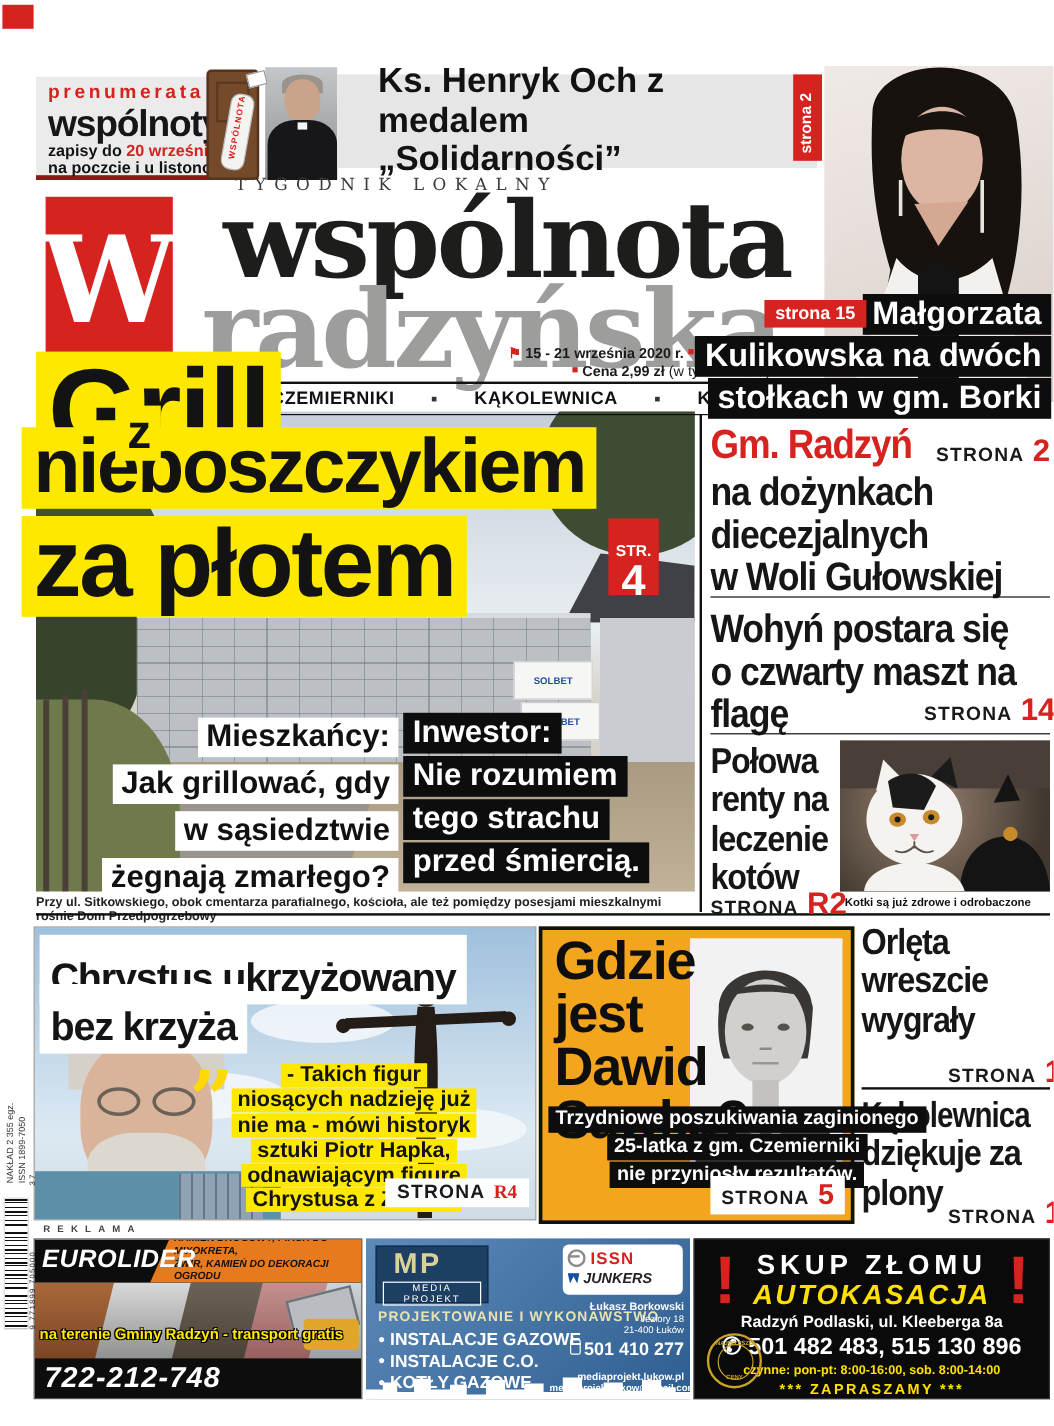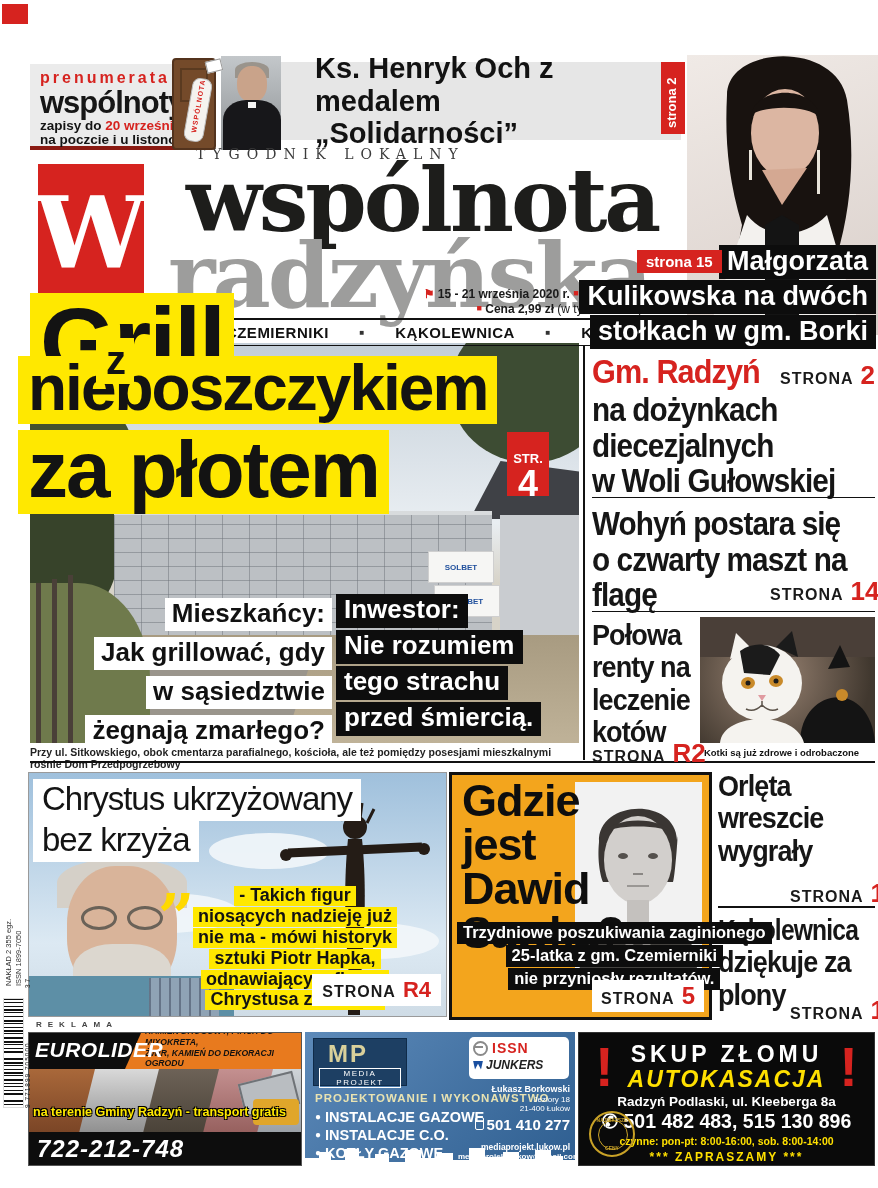--- a/index.html
+++ b/index.html
@@ -111,22 +111,22 @@
   #rc3-lines{left:592px;top:619px;font-size:30px;}
   #rc3-lines .rc-line{font-size:30px;}
   #rc3-page{left:592px;top:738px;}
   #ph-cats{left:700px;top:617px;width:175px;height:126px;overflow:hidden;background:radial-gradient(circle at 40% 45%,#9b8574,#41382f 80%);}
   #cats-caption{left:688px;top:747px;width:187px;text-align:center;font-size:9.5px;font-weight:bold;color:#111;}
   
   #christ-box{left:28px;top:772px;width:417px;height:243px;border:1px solid #9a9a9a;overflow:hidden;
               background:linear-gradient(#9fc0dc,#dcE9f3 70%,#cfdce6);}
   .cloud{position:absolute;background:#f2f6f9;border-radius:50%;opacity:.9;}
   #christ-box .hbar{position:absolute;left:4px;z-index:4;}
-  #christ-box .hbar span{display:inline-block;background:#fff;color:#141414;font-weight:normal;font-size:33px;
-                         padding:1px 9px 3px;letter-spacing:-1px;white-space:nowrap;text-align:center;}
+  #christ-box .hbar span{display:inline-block;background:#fff;color:#141414;font-weight:bold;font-size:33px;
+                         padding:17px 9px 3px;letter-spacing:-1px;white-space:nowrap;text-align:center;}
   #ph-man{position:absolute;left:0;bottom:0;width:205px;height:158px;}
   #ph-man .hair{position:absolute;left:28px;top:0;width:130px;height:50px;background:#d5d0c8;border-radius:50% 50% 0 0;}
   #ph-man .face{position:absolute;left:38px;top:8px;width:110px;height:130px;background:#d9b49a;border-radius:44%;}
   #ph-man .gl{position:absolute;width:30px;height:18px;border:3px solid #6a6258;border-radius:50%;top:48px;}
   #ph-man .beard{position:absolute;left:44px;top:86px;width:98px;height:64px;background:#dcd7cf;border-radius:40% 40% 50% 50%;}
   #ph-man .jack{position:absolute;left:0;top:118px;width:205px;height:40px;background:#5d8fa6;}
   #ph-man .shirt{position:absolute;left:120px;top:120px;width:70px;height:38px;background:#8fa3b5;
     background-image:repeating-linear-gradient(90deg,rgba(60,70,90,.5) 0 2px,transparent 2px 10px);}
   #christ-quote{position:absolute;left:116px;top:112px;width:300px;text-align:center;z-index:5;line-height:1.05;}
   #christ-quote span.ql{display:inline-block;background:#ffe800;color:#131313;font-weight:bold;font-size:18px;
@@ -429,21 +429,21 @@
   <div id="christ-quote">
     <span class="ql">- Takich figur</span><br>
     <span class="ql">niosących nadzieję już</span><br>
     <span class="ql">nie ma - mówi historyk</span><br>
     <span class="ql">sztuki Piotr Hapka,</span><br>
     <span class="ql">odnawiającym figurę</span><br>
     <span class="ql">Chrystusa z Zabiela</span>
   </div>
   <div class="pagenum" id="strona-r4">
     <span class="lbl">STRONA</span>
-    <span class="num" style="font-size:22px;">R4</span>
+    <span class="num" style="font-size:16px;font-family:Liberation Serif, serif;">R4</span>
   </div>
 </div>
 
 <div class="abs" id="missing-box">
   <div id="ph-dawid">
     <svg width="127" height="208" viewBox="0 0 127 208">
       <rect width="127" height="208" fill="#f2f2f2"></rect>
       <path d="M24,60 C22,18 100,14 102,58 C104,40 100,96 98,100 L28,100 C26,96 22,80 24,60 Z" fill="#3a3633"></path>
       <ellipse cx="63" cy="78" rx="34" ry="44" fill="#d2cfcc"></ellipse>
       <path d="M26,52 C40,34 86,34 100,52 C90,42 36,42 26,52 Z" fill="#3a3633"></path>

